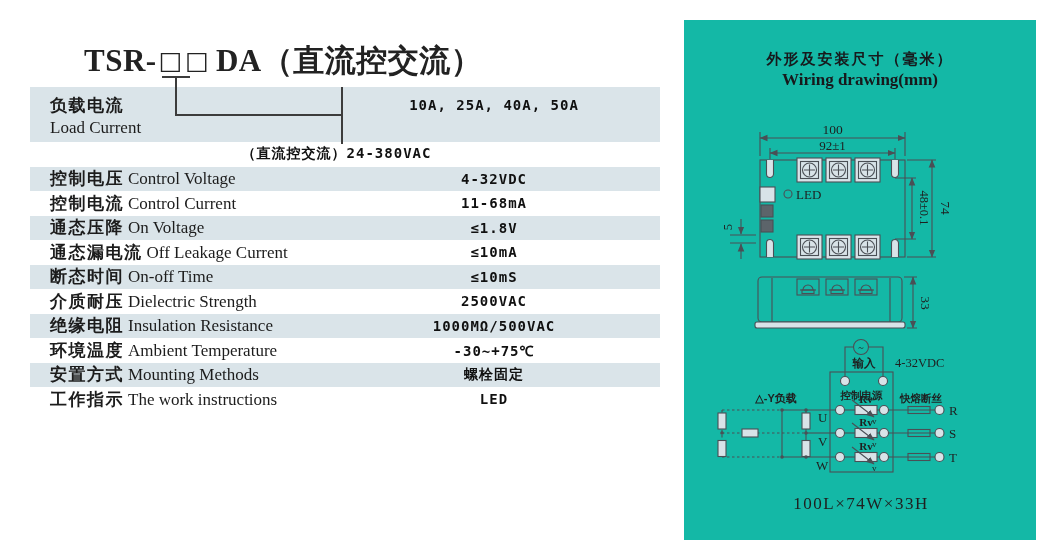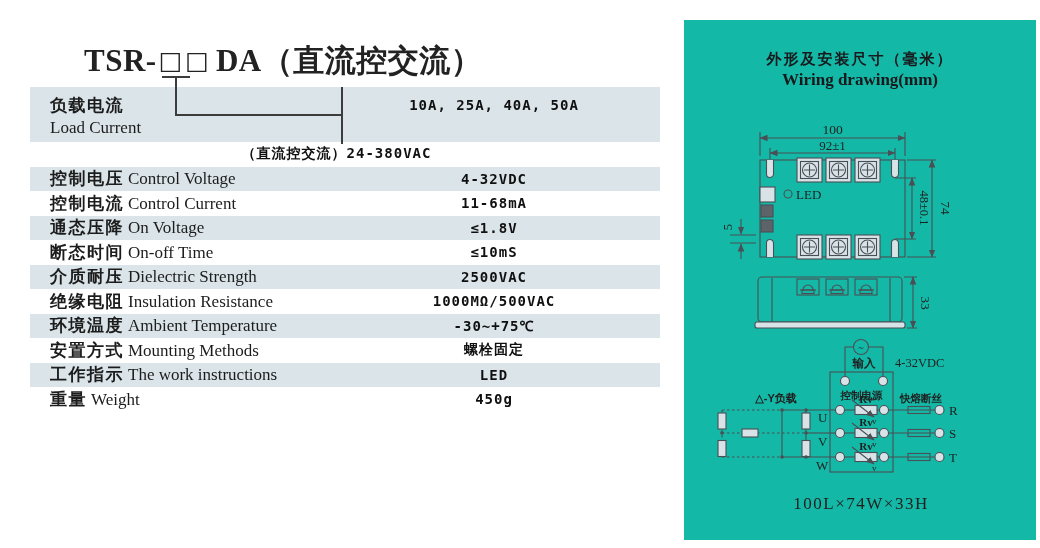--- a/index.html
+++ b/index.html
@@ -84,20 +84,27 @@
   </div>
 
   <div class="spec-row">
     <div class="cell-label">
       <span class="cn">通态压降</span>
       <span class="en">On Voltage</span>
     </div>
     <div class="cell-value">≤1.8V</div>
   </div>
 
+  <div class="spec-row">
+    <div class="cell-label">
+      <span class="cn">通态漏电流</span>
+      <span class="en">Off Leakage Current</span>
+    </div>
+    <div class="cell-value">≤10mA</div>
+  </div>
 
   <div class="spec-row">
     <div class="cell-label">
       <span class="cn">断态时间</span>
       <span class="en">On-off Time</span>
     </div>
     <div class="cell-value">≤10mS</div>
   </div>
 
   <div class="spec-row">
@@ -133,27 +140,20 @@
   </div>
 
   <div class="spec-row">
     <div class="cell-label">
       <span class="cn">工作指示</span>
       <span class="en">The work instructions</span>
     </div>
     <div class="cell-value">LED</div>
   </div>
 
-  <div class="spec-row">
-    <div class="cell-label">
-      <span class="cn">重量</span>
-      <span class="en">Weight</span>
-    </div>
-    <div class="cell-value">450g</div>
-  </div>
 
 </div>
 
 <div class="panel">
   <div class="panel-title-cn">外形及安装尺寸（毫米）</div>
   <div class="panel-title-en">Wiring drawing(mm)</div>
 
   <svg width="352" height="520" viewBox="0 0 352 520">
     <defs>
       <marker id="ah" markerWidth="9" markerHeight="9" refX="7.5" refY="4.5" orient="auto-start-reverse" markerUnits="userSpaceOnUse">

